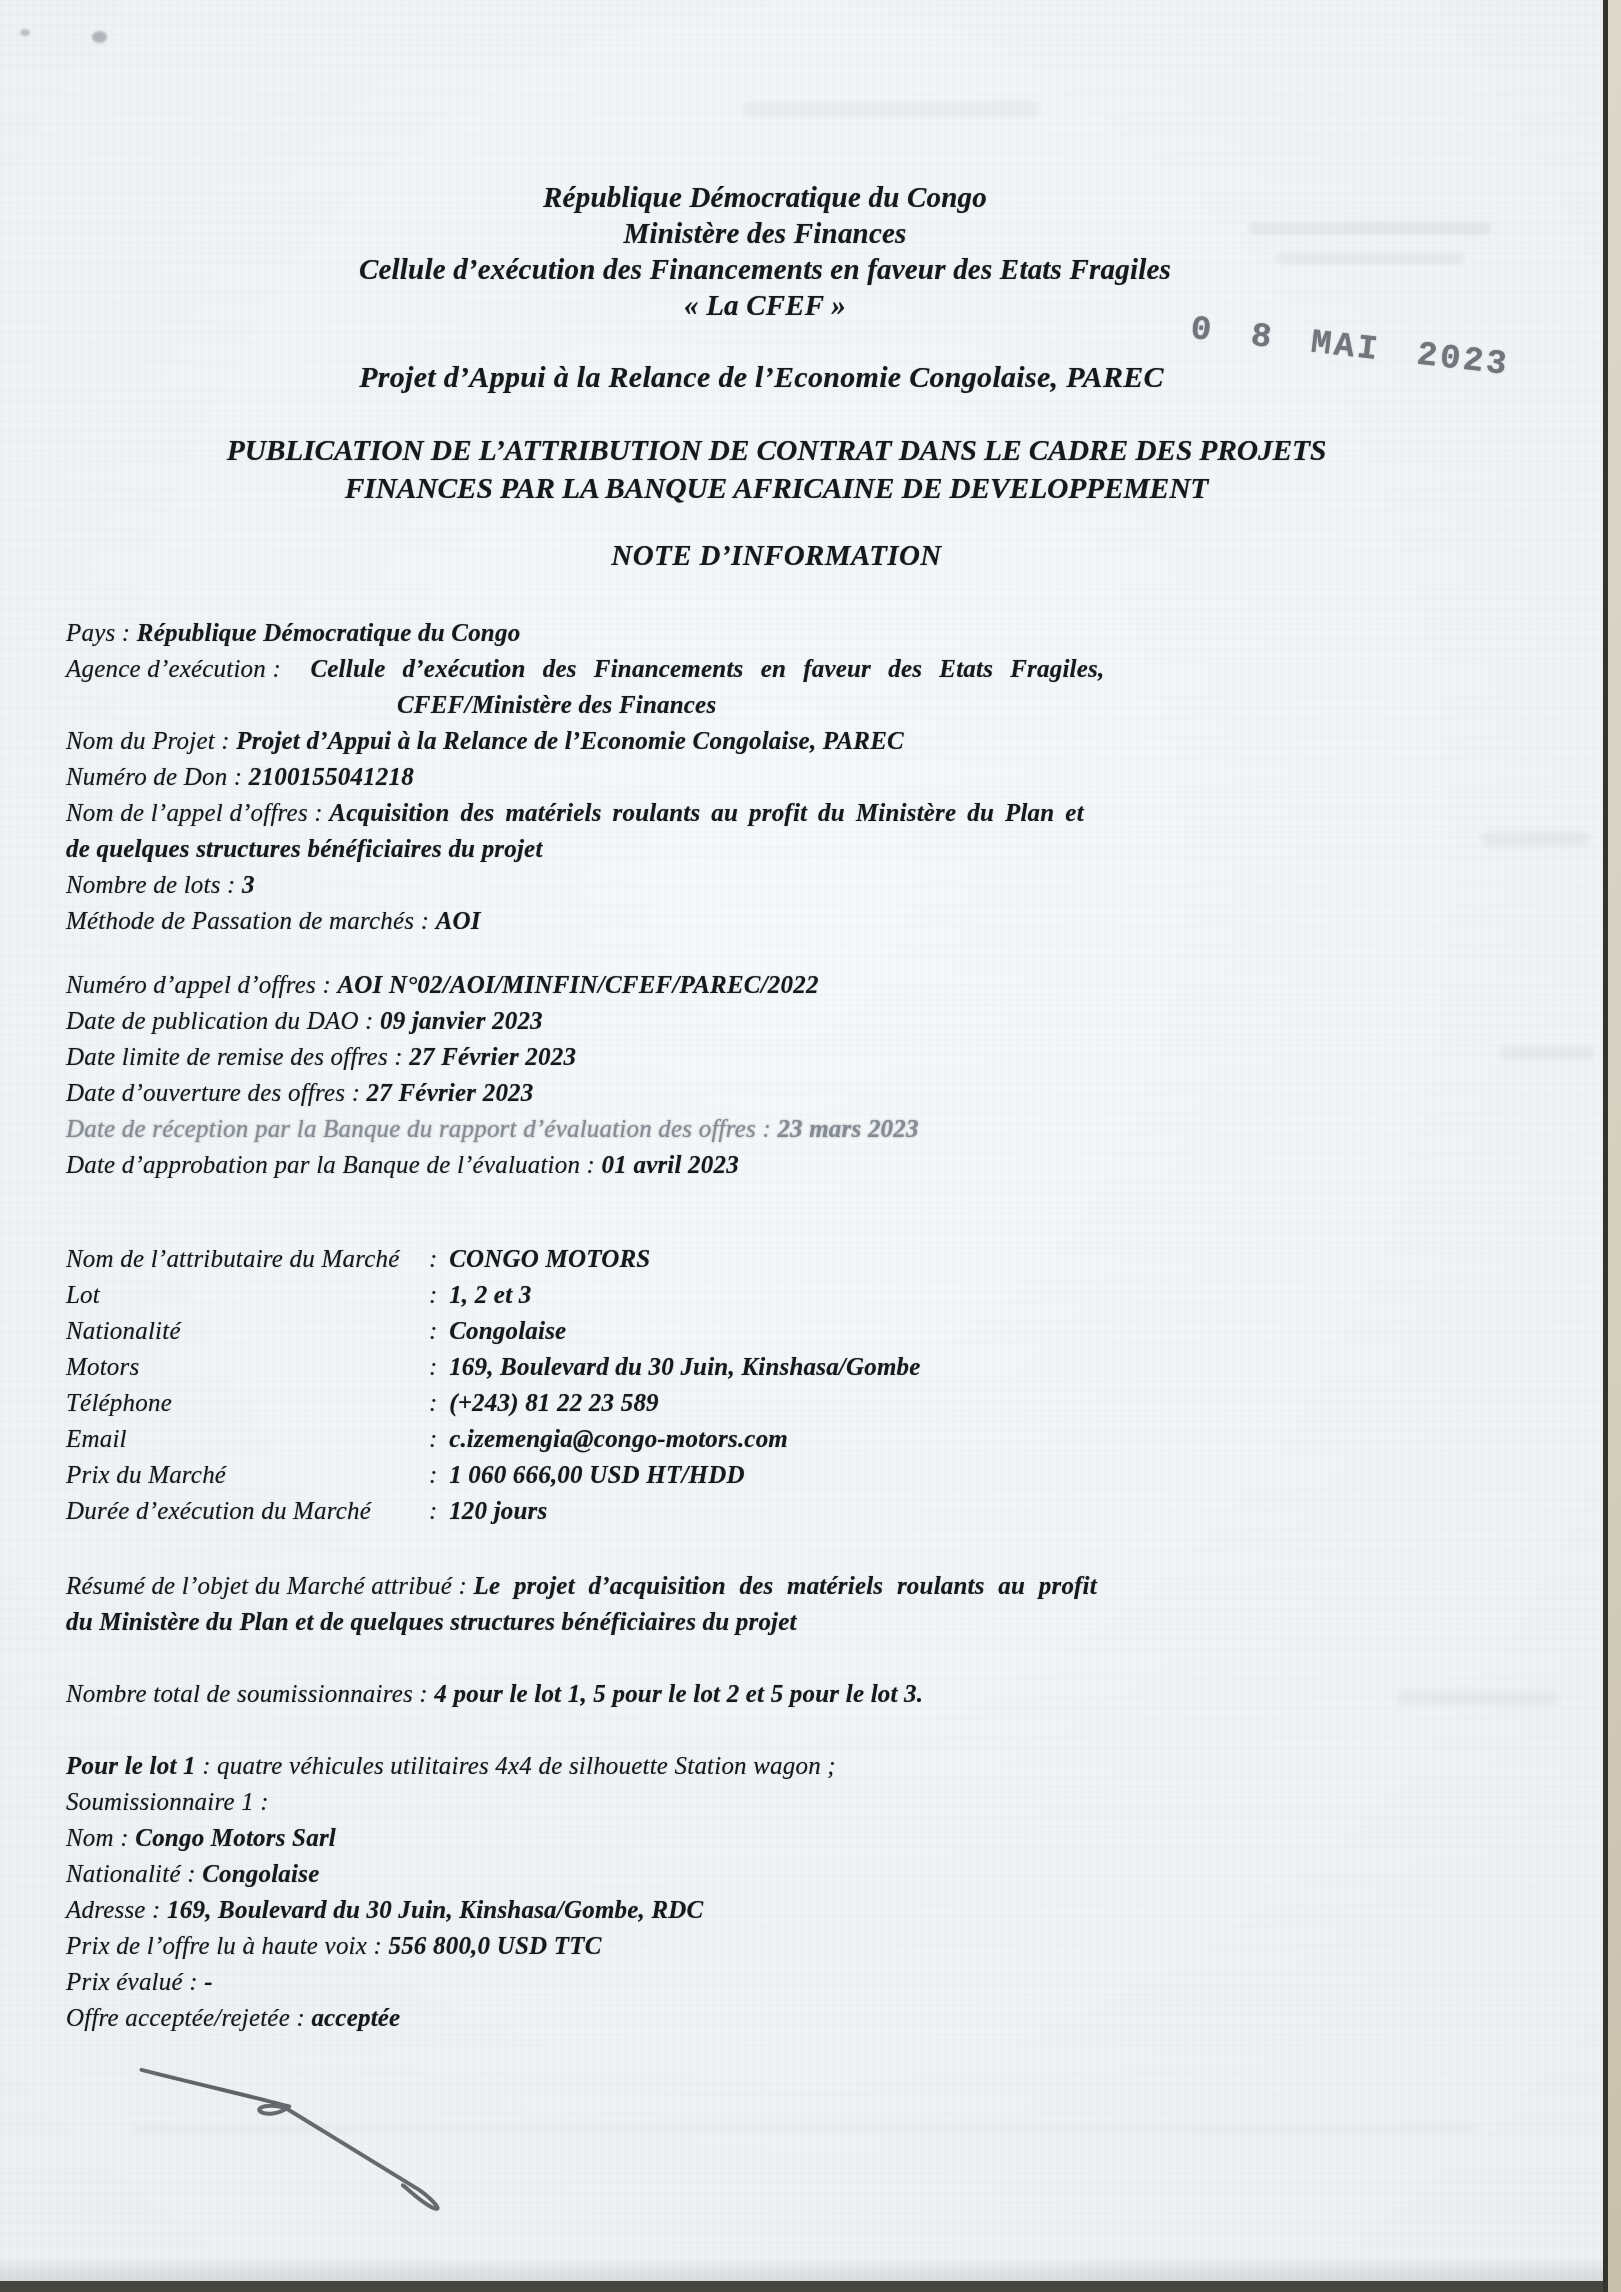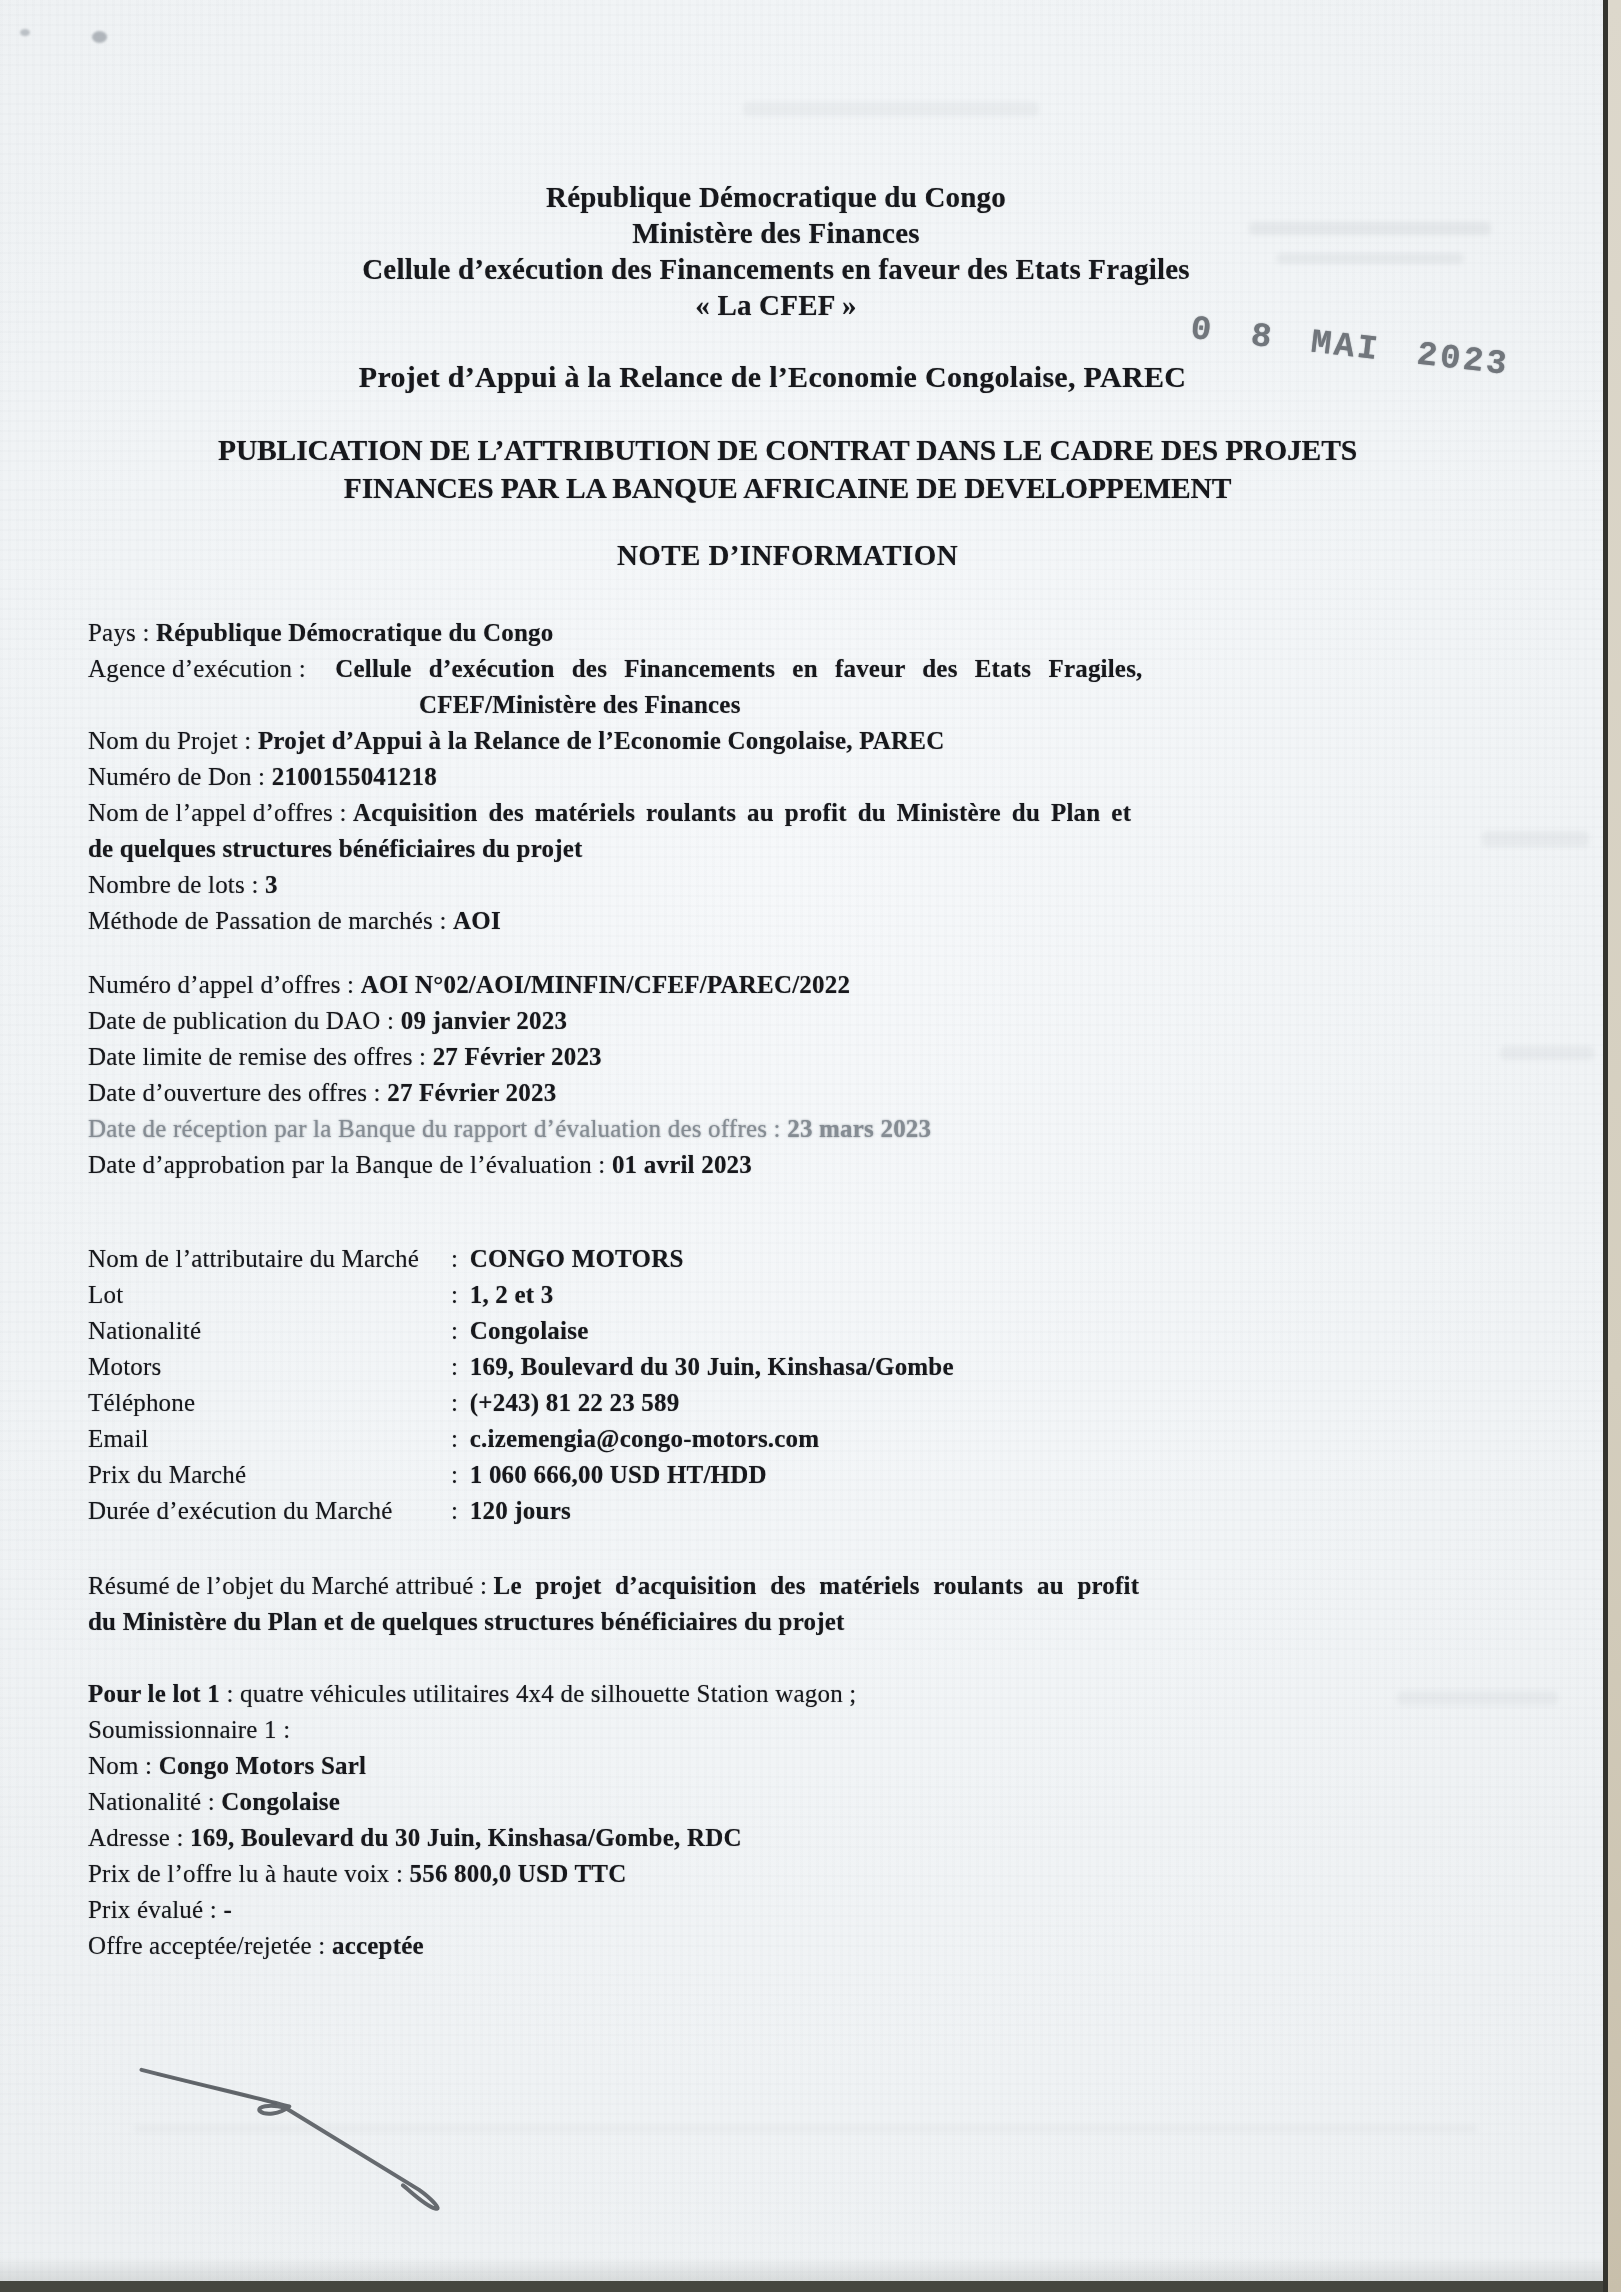--- a/index.html
+++ b/index.html
@@ -17,24 +17,25 @@
     position:absolute;inset:0;pointer-events:none;
     background:repeating-linear-gradient(90deg, rgba(120,130,140,.04) 0 2.7px, rgba(255,255,255,0) 2.7px 8px);
     opacity:.55;
   }
   .scan-noise2{
     position:absolute;inset:0;pointer-events:none;
     background:repeating-linear-gradient(0deg, rgba(140,150,160,.03) 0 1.8px, rgba(255,255,255,0) 1.8px 9.9px);
   }
   .content{
     position:relative;z-index:5;
-    padding:0 134px 0 88px;
+    padding:0 134px 0 66px;
     font-size:25px;line-height:36px;
     text-shadow:0 0 1.1px rgba(23,24,28,.45);
     letter-spacing:0.2px;
+    font-style:italic;
   }
   .b{font-weight:bold;}
   .hdr{margin-top:179px;text-align:center;padding-right:23px;font-weight:bold;font-size:29px;line-height:36px;}
   .projet{margin-top:32px;text-align:center;padding-right:30px;font-weight:bold;font-size:30px;line-height:43px;letter-spacing:0.3px;}
   .title-block{margin-top:33px;text-align:center;font-weight:bold;font-size:29.6px;line-height:38px;letter-spacing:-0.2px;}
   .note-line{margin-top:29px;text-align:center;font-weight:bold;font-size:29px;line-height:38px;letter-spacing:0.4px;}
   section{display:block;}
   .sec-info{margin-top:41px;}
   .sec-dates{margin-top:28px;}
   .sec-attr{margin-top:58px;}
@@ -214,20 +215,26 @@
     </section>
 
     <section class="sec-resume">
       <div class="line">
         <span>Résumé de l’objet du Marché attribué :</span>
         <span class="b ws-med">Le projet d’acquisition des matériels roulants au profit</span>
       </div>
       <div class="line b">du Ministère du Plan et de quelques structures bénéficiaires du projet</div>
     </section>
 
+    <section class="sec-total">
+      <div class="line">
+        <span>Nombre total de soumissionnaires :</span>
+        <span class="b">4 pour le lot 1, 5 pour le lot 2 et 5 pour le lot 3.</span>
+      </div>
+    </section>
 
     <section class="sec-lot1">
       <div class="line">
         <span class="b">Pour le lot 1</span>
         <span>: quatre véhicules utilitaires 4x4 de silhouette Station wagon ;</span>
       </div>
     </section>
 
     <section class="sec-soum">
       <div class="line">Soumissionnaire 1 :</div>

